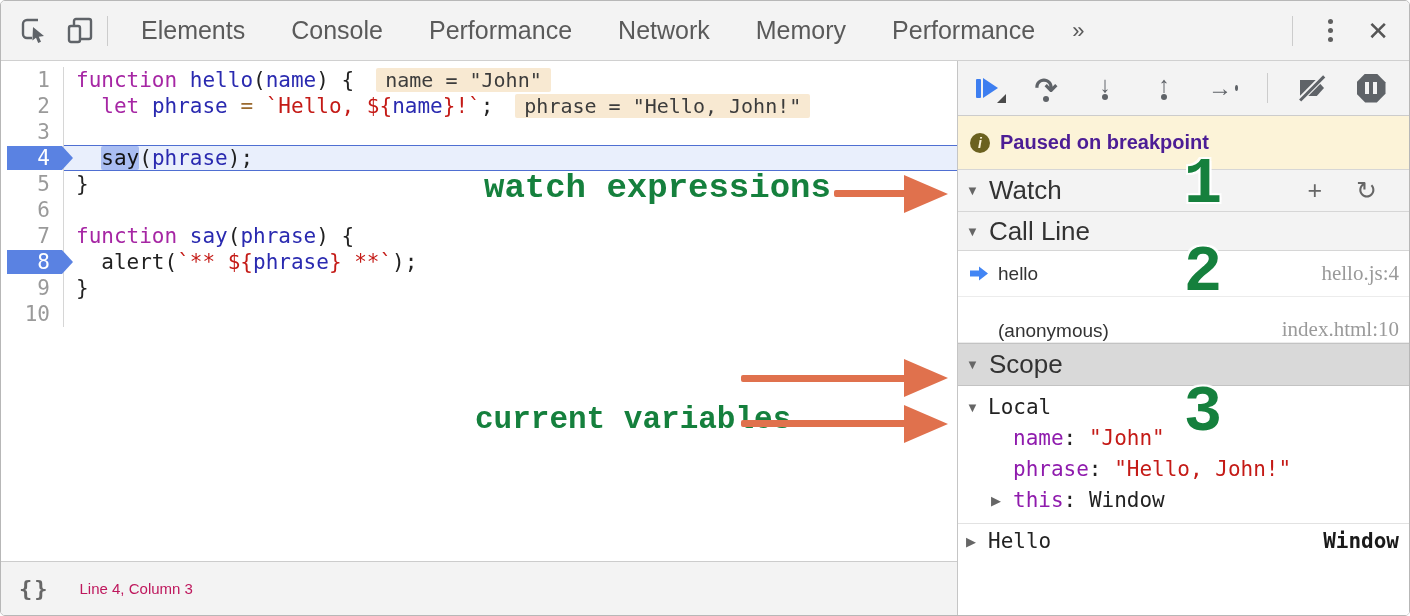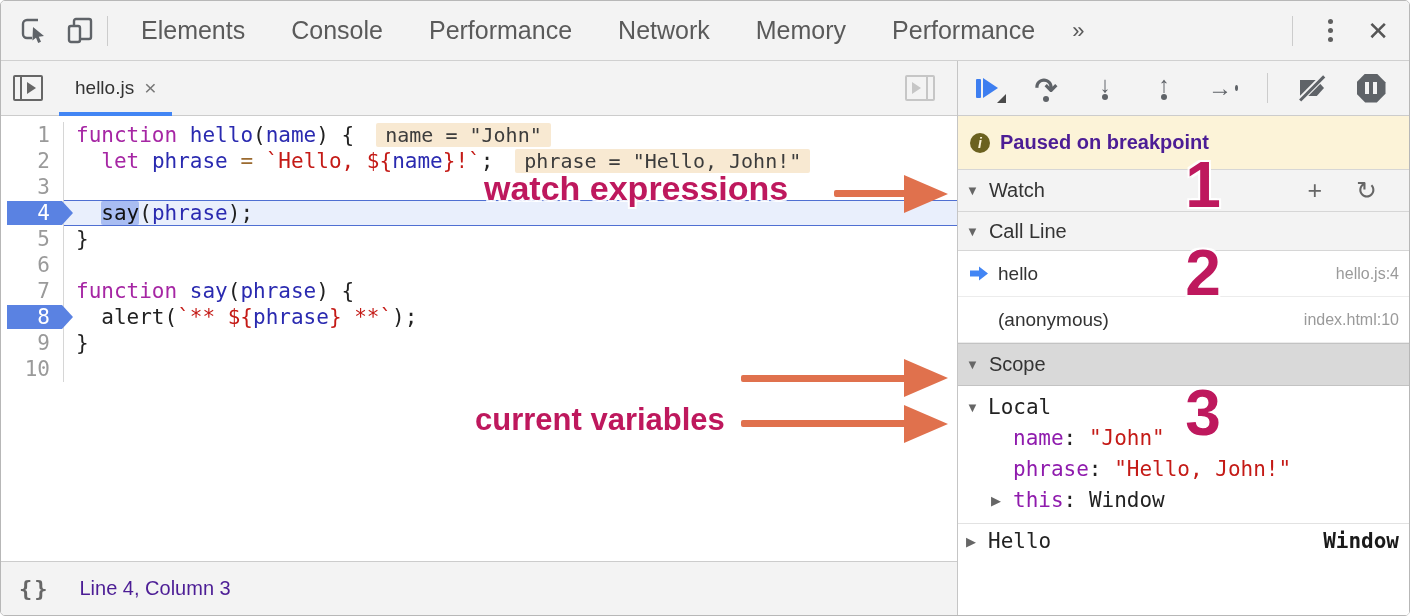--- a/index.html
+++ b/index.html
@@ -58,21 +58,21 @@
   .tok-k{ color:#a626a4; } .tok-d{ color:#2a2ab0; } .tok-s{ color:#c41a16; }
   .tok-p{ color:#222; } .tok-o{ color:#9b6a2f; }
   .tok-hl{ background:#a9bdf2; color:#111; border-radius:2px; }
   .badge{ background:#f8e9d2; color:#3c3c3c; border-radius:2px; padding:0 9px; margin-left:22px;
     font-size:20px; display:inline-block; height:24px; line-height:24px; vertical-align:baseline; }
 
   
   .status-bar{ height:54px; background:#f3f3f3; border-top:1px solid #ccc; display:flex; align-items:center;
     padding-left:18px; flex:0 0 auto; }
   .fmt-icon{ font-family:"DejaVu Sans Mono", monospace; font-size:22px; font-weight:bold; color:#666; letter-spacing:2px; }
-  .cursor-pos{ font-size:20px; color:#4c1d95; margin-left:30px; }
+  .cursor-pos{ font-size:15px; color:#be185d; margin-left:30px; }
 
   
   .dbg-toolbar{ height:55px; background:#f3f3f3; border-bottom:1px solid #ccc; display:flex;
     align-items:center; padding-left:14px; gap:29px; flex:0 0 auto; }
   .dbg-ic{ display:flex; align-items:center; justify-content:center; width:30px; height:32px; position:relative; color:#5f6368; }
   .resume{ gap:2px; }
   .resume .bar{ width:5px; height:19px; background:#3d7ef0; border-radius:1px; }
   .resume .tri{ width:0; height:0; border-left:15px solid #3d7ef0; border-top:10px solid transparent; border-bottom:10px solid transparent; }
   .resume .corner{ position:absolute; right:-4px; bottom:1px; width:0; height:0;
     border-left:9px solid transparent; border-bottom:9px solid #4a4a4a; }
@@ -93,51 +93,51 @@
   .pauseexc .oct i{ width:4px; height:12px; background:#f3f3f3; }
 
   .paused-bar{ height:53px; background:#fcf3d8; display:flex; align-items:center; padding-left:12px; gap:10px; flex:0 0 auto; }
   .info-circ{ width:20px; height:20px; border-radius:50%; background:#6b611f; color:#fcf3d8;
     font-size:14px; font-weight:bold; display:flex; align-items:center; justify-content:center; font-style:italic; }
   .paused-text{ font-size:20px; font-weight:bold; color:#4c1d95; }
 
   .sec-header{ background:#f3f3f3; border-top:1px solid #d6d6d6; border-bottom:1px solid #d6d6d6;
     display:flex; align-items:center; padding:0 20px 0 8px; flex:0 0 auto; }
   .sec-header .tri{ color:#666; font-size:13px; margin-right:10px; }
-  .sec-header .sec-title{ font-size:20px; color:#333; }
+  .sec-header .sec-title{ font-size:26px; color:#333; }
   .watch-h{ height:43px; }
   .cs-h{ height:39px; border-top:none; }
   .scope-h{ height:43px; background:#d9d9d9; border-color:#c3c3c3; }
   .hdr-btn{ color:#666; font-size:25px; line-height:1; }
   .watch-actions{ margin-left:auto; display:flex; align-items:center; gap:34px; padding-right:12px; }
 
   .watch-empty{ height:53px; display:flex; align-items:center; justify-content:center; flex:0 0 auto;
     font-size:19px; font-style:italic; color:#8a8a8a; background:#fff; }
 
   .cs-frame{ height:46px; display:flex; align-items:center; padding:0 10px 0 12px; background:#fff;
     border-bottom:1px solid #ececec; flex:0 0 auto; }
   .cs-frame .fr-arrow{ width:18px; height:15px; background:#4285f4; margin-right:10px; flex:0 0 auto;
     clip-path:polygon(0 30%,50% 30%,50% 4%,100% 50%,50% 96%,50% 70%,0 70%); }
-  .cs-frame.noarrow{ padding-left:40px; }
+  .cs-frame.noarrow{ padding-left:40px;align-items:flex-end; }
   .cs-frame .fr-name{ font-size:19px; color:#333; }
-  .cs-frame .fr-loc{ margin-left:auto; font-size:16px; color:#9a9a9a; }
+  .cs-frame .fr-loc{ margin-left:auto; font-size:21px; color:#9a9a9a;font-family:Liberation Serif, serif; }
 
   .scope-body{ flex:1; background:#fff; padding:6px 0 0 0; overflow:hidden;
     font-family:"DejaVu Sans Mono", monospace; font-size:21px; }
   .sc-row{ display:flex; align-items:center; height:31px; line-height:31px; padding-left:8px; white-space:pre; }
   .sc-row .sc-tri{ width:22px; flex:0 0 22px; font-size:13px; color:#666; font-family:"Liberation Sans",sans-serif; }
   .sc-row .ind{ width:25px; flex:0 0 25px; }
   .sc-plain{ color:#222; } .sc-prop{ color:#8f1bad; } .sc-str{ color:#c41a16; }
   .sc-right{ margin-left:auto; padding-right:10px; color:#1a1a1a; font-weight:bold; }
   .sc-row.sep{ border-top:1px solid #e2e2e2; margin-top:7px; padding-top:2px; height:34px; }
 
   
-  .ann{ position:absolute; color:#be185d; font-weight:bold; z-index:10; white-space:nowrap;
+  .ann{ position:absolute; color:#15803d; font-weight:bold; z-index:10; white-space:nowrap;
     text-shadow:2px 2px 0 rgba(255,255,255,.85), -2px -2px 0 rgba(255,255,255,.85),
-      2px -2px 0 rgba(255,255,255,.85), -2px 2px 0 rgba(255,255,255,.85); }
+      2px -2px 0 rgba(255,255,255,.85), -2px 2px 0 rgba(255,255,255,.85);font-family:Liberation Mono, monospace; }
   .ann-num{ font-size:64px; width:60px; text-align:center; line-height:1; }
   .arrow-shaft{ position:absolute; background:#e0714d; height:7px; border-radius:2px; z-index:10; }
   .arrow-head{ position:absolute; width:0; height:0; z-index:10;
     border-left:44px solid #e0714d; border-top:19px solid transparent; border-bottom:19px solid transparent; }
 
   svg{ display:block; }
 </style>
 </head>
 <body>
 
@@ -171,32 +171,20 @@
           <i></i>
           <i></i>
         </div>
       <div class="close-x">✕</div>
     </div>
   </div>
 
   <div class="panes">
 
     <div class="left-pane">
-      <div class="filetab-strip">
-        <div class="nav-icon">
-            <span class="tri"></span>
-          </div>
-        <div class="file-tab active">
-          <span class="fname">hello.js</span>
-          <span class="fclose">×</span>
-        </div>
-        <div class="ghost-icon">
-            <span class="tri"></span>
-          </div>
-      </div>
 
       <div class="editor">
         <div>
             <div class="ed-row"><div class="gutter"><span class="num">1</span></div><div class="codecell"><span class="tok-k">function</span><span class="tok-p"> </span><span class="tok-d">hello</span><span class="tok-p">(</span><span class="tok-d">name</span><span class="tok-p">) {</span><span class="badge">name = "John"</span></div></div>
             <div class="ed-row"><div class="gutter"><span class="num">2</span></div><div class="codecell"><span class="tok-p">  </span><span class="tok-k">let</span><span class="tok-p"> </span><span class="tok-d">phrase</span><span class="tok-p"> </span><span class="tok-o">=</span><span class="tok-p"> </span><span class="tok-s">`Hello, ${</span><span class="tok-d">name</span><span class="tok-s">}!`</span><span class="tok-p">;</span><span class="badge">phrase = "Hello, John!"</span></div></div>
             <div class="ed-row"><div class="gutter"><span class="num">3</span></div><div class="codecell"></div></div>
             <div class="ed-row"><div class="gutter bp"><div class="flag"></div><span class="num">4</span></div><div class="codecell cur"><span class="tok-p">  </span><span class="tok-hl">say</span><span class="tok-p">(</span><span class="tok-d">phrase</span><span class="tok-p">);</span></div></div>
             <div class="ed-row"><div class="gutter"><span class="num">5</span></div><div class="codecell"><span class="tok-p">}</span></div></div>
             <div class="ed-row"><div class="gutter"><span class="num">6</span></div><div class="codecell"></div></div>
             <div class="ed-row"><div class="gutter"><span class="num">7</span></div><div class="codecell"><span class="tok-k">function</span><span class="tok-p"> </span><span class="tok-d">say</span><span class="tok-p">(</span><span class="tok-d">phrase</span><span class="tok-p">) {</span></div></div>

